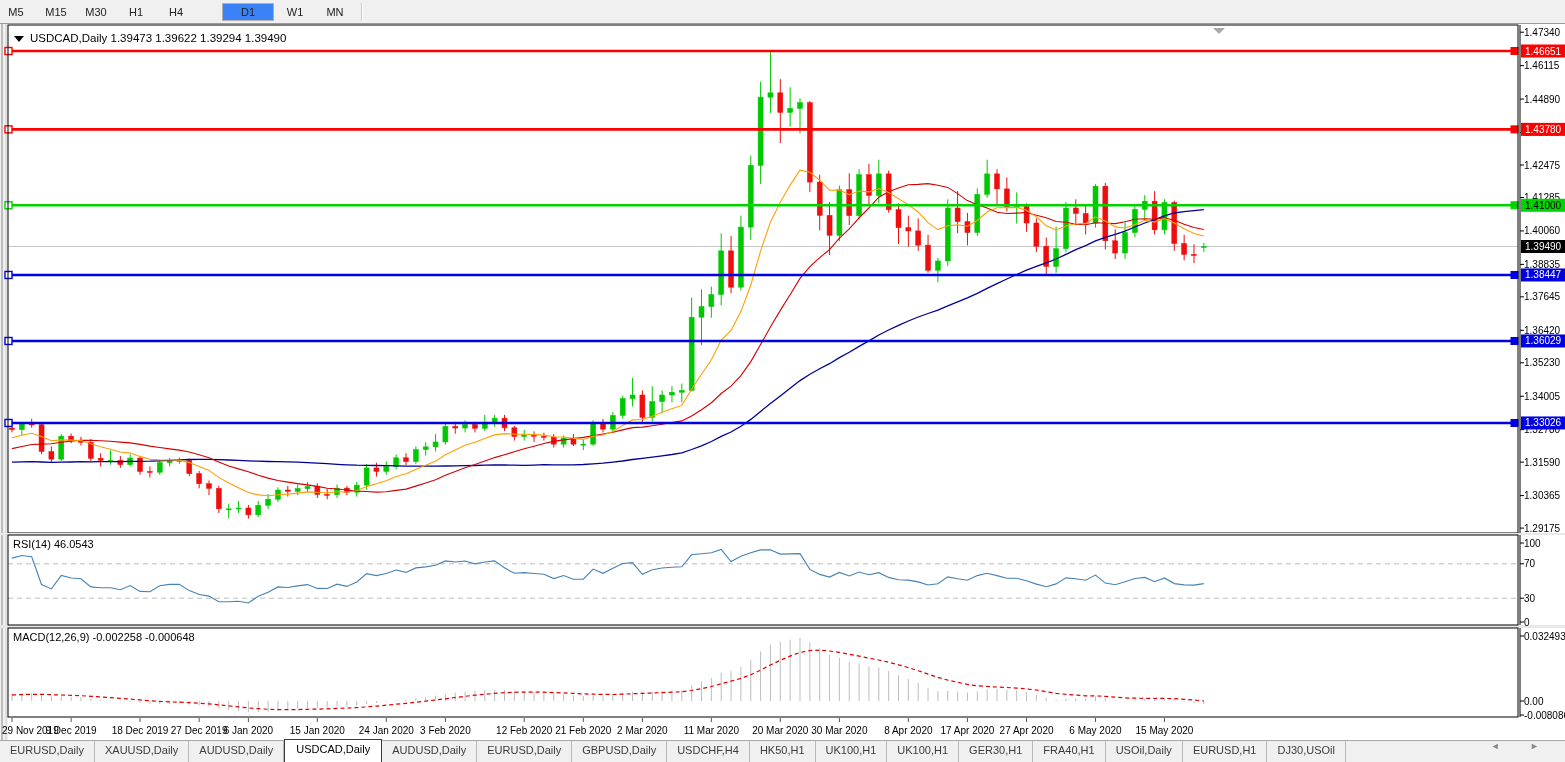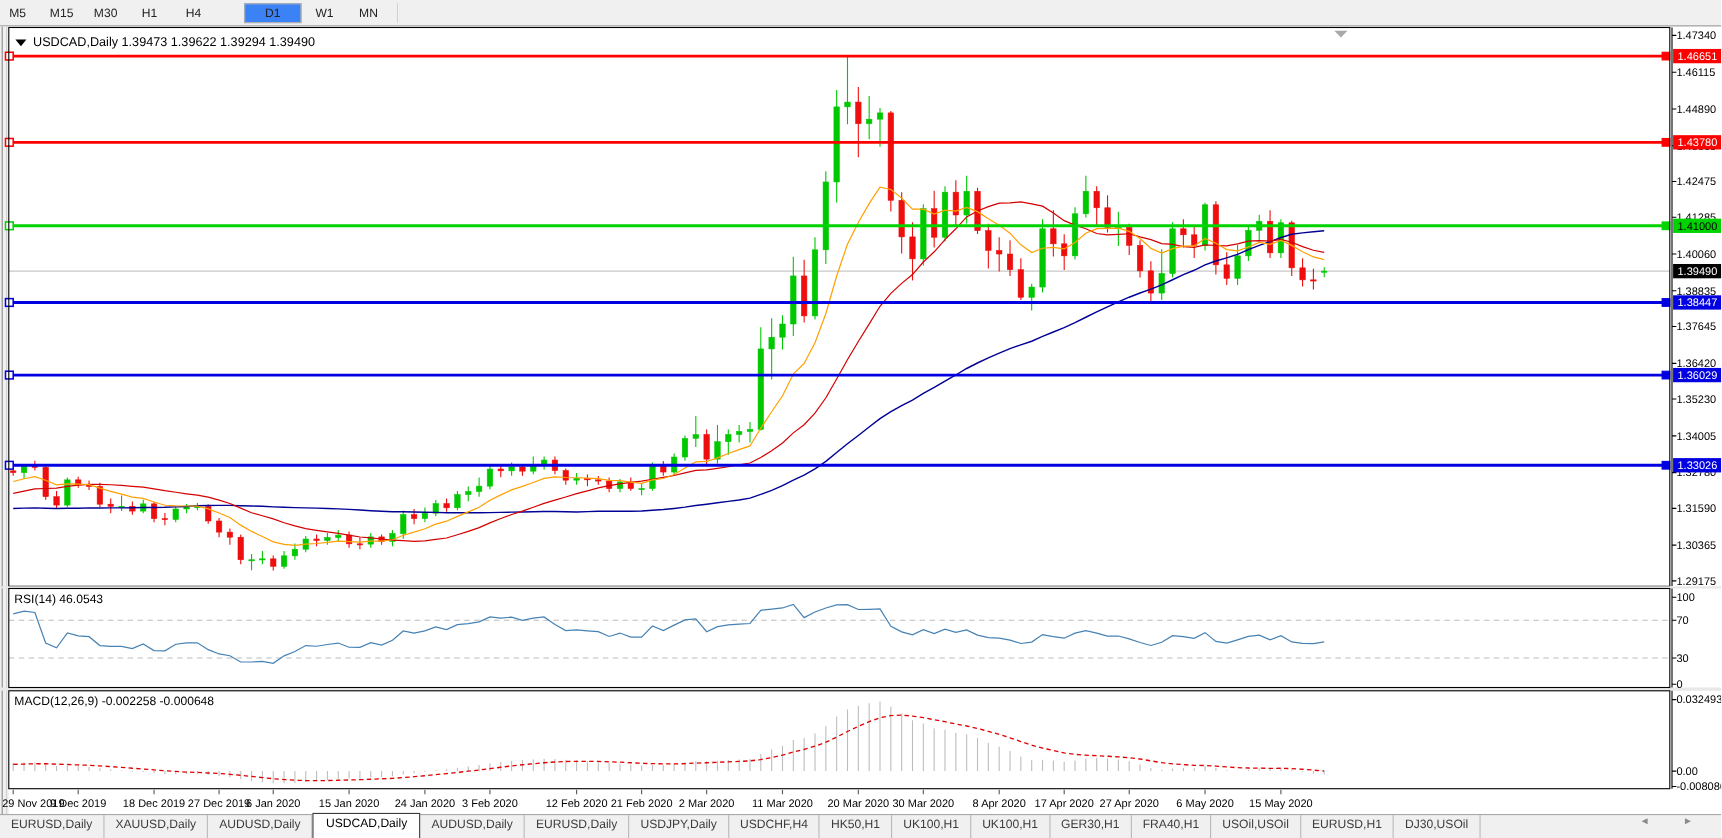--- a/index.html
+++ b/index.html
@@ -600,27 +600,27 @@
     </svg>
 
 <div id="tabbar">
   <span id="tabs-holder" style="display:flex;">
         <span class="tab">EURUSD,Daily</span>
         <span class="tab">XAUUSD,Daily</span>
         <span class="tab">AUDUSD,Daily</span>
         <span class="tab active">USDCAD,Daily</span>
         <span class="tab">AUDUSD,Daily</span>
         <span class="tab">EURUSD,Daily</span>
-        <span class="tab">USDJPY,Daily</span>
+        <span class="tab">GBPUSD,Daily</span>
         <span class="tab">USDCHF,H4</span>
         <span class="tab">HK50,H1</span>
         <span class="tab">UK100,H1</span>
         <span class="tab">UK100,H1</span>
         <span class="tab">GER30,H1</span>
         <span class="tab">FRA40,H1</span>
-        <span class="tab">USOil,USOil</span>
+        <span class="tab">USOil,Daily</span>
         <span class="tab">EURUSD,H1</span>
         <span class="tab">DJ30,USOil</span>
       </span>
   <span id="tab-arrows">◄  ►</span>
 </div>
 
 </div>
 
 </body></html>

